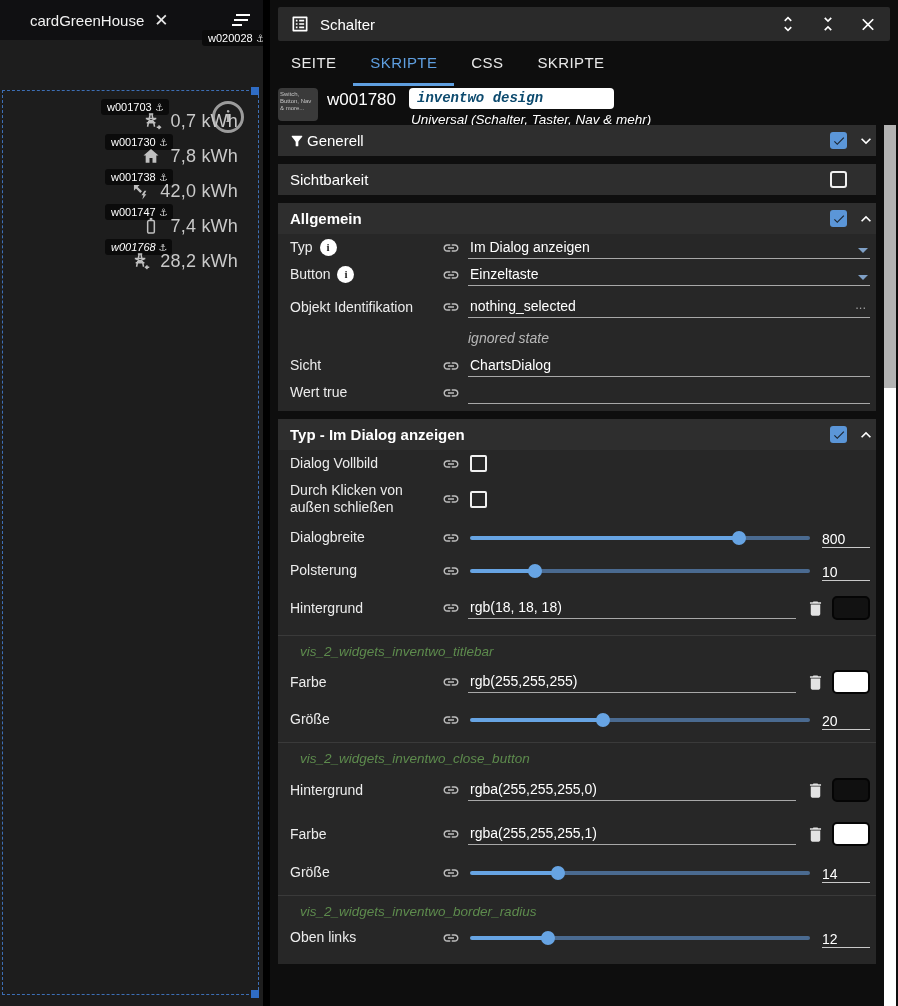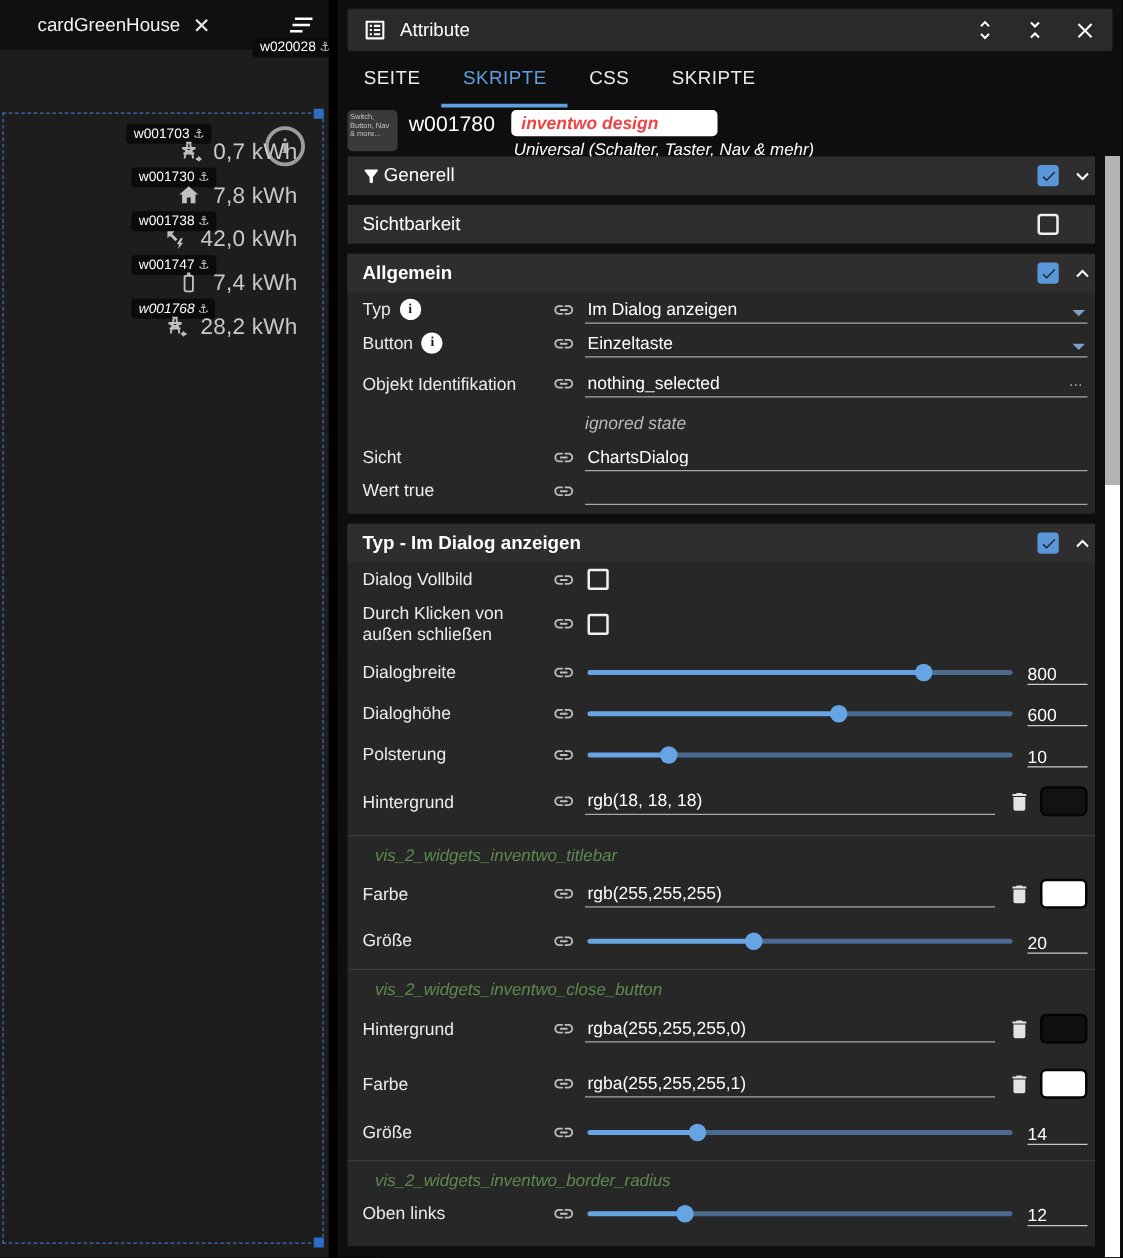--- a/index.html
+++ b/index.html
@@ -41,22 +41,22 @@
   .tabs { display:flex; padding:0 4px; height:45px; align-items:stretch; }
   .tab { padding:0 17px; display:flex; align-items:center; color:#eaeaea; font-size:15px;
     letter-spacing:0.4px; border-bottom:3px solid transparent; cursor:pointer; }
   .tab.active { color:#5f9fe0; border-bottom-color:#5f9fe0; }
 
   .winfo { display:flex; padding:2px 8px 6px 8px; gap:9px; }
   .wthumb { width:40px; height:33px; background:#3a3a3a; border-radius:4px; color:#c4c4c4;
     font-size:6px; line-height:7px; padding:3px 2px; overflow:hidden; flex:none; }
   .wid { color:#fff; font-size:17px; margin-top:2px; }
   .wmeta { display:flex; flex-direction:column; margin-left:4px; }
-  .design-badge { background:#fff; color:#ef4444; font-style:italic; font-weight:bold; font-size:14px;
-    border-radius:4px; padding:2px 10px 3px 8px; width:165px; }
+  .design-badge { background:#fff; color:#0c4a6e; font-style:italic; font-weight:bold; font-size:14px;
+    border-radius:4px; padding:2px 10px 3px 8px; width:205px;font-family:Liberation Mono, monospace; }
   .subtitle { color:#fff; font-style:italic; font-size:13.5px; margin-top:3px; padding-left:2px; }
 
   .scroll-area { position:absolute; left:0; top:125px; width:614px; bottom:0; overflow:hidden; }
   .section { background:#272727; margin:0 8px 8px 8px; }
   .sec-header { height:31px; display:flex; align-items:center; padding:0 0 0 10px; background:#2e2e2e; color:#fff; }
   .sec-header .t { font-size:15px; margin-left:2px; }
   .sec-header .t.b { font-weight:bold; }
   .spacer { flex:1; }
   .cbx { width:17px; height:17px; border-radius:3px; flex:none; display:flex; align-items:center; justify-content:center; cursor:pointer; }
   .cbx.on { background:#5b96d8; color:#1c2733; }
@@ -207,21 +207,21 @@
   <div class="gutter"></div>
 
   <div class="right-panel">
 
     <div class="panel-header">
       <span class="icon-btn">
         <svg viewBox="0 0 24 24" width="20" height="20" fill="#fff">
             <path d="M19 5v14H5V5h14m1.1-2H3.9c-.5 0-.9.4-.9.9v16.2c0 .4.4.9.9.9h16.2c.4 0 .9-.5.9-.9V3.9c0-.5-.5-.9-.9-.9zM11 7h6v2h-6V7zm0 4h6v2h-6v-2zm0 4h6v2h-6v-2zM7 7h2v2H7V7zm0 4h2v2H7v-2zm0 4h2v2H7v-2z"></path>
           </svg>
       </span>
-      <span class="ph-title">Attribute</span>
+      <span class="ph-title">Schalter</span>
       <span class="ph-icons">
         <span class="icon-btn">
           <svg viewBox="0 0 24 24" width="20" height="20" fill="#fff">
               <path d="M12 5.83L15.17 9l1.41-1.41L12 3 7.41 7.59 8.83 9 12 5.83zm0 12.34L8.83 15l-1.41 1.41L12 21l4.59-4.59L15.17 15 12 18.17z"></path>
             </svg>
         </span>
         <span class="icon-btn">
           <svg viewBox="0 0 24 24" width="20" height="20" fill="#fff">
               <path d="M7.41 18.59L8.83 20 12 16.83 15.17 20l1.41-1.41L12 14l-4.59 4.59zm9.18-13.18L15.17 4 12 7.17 8.83 4 7.41 5.41 12 10l4.59-4.59z"></path>
             </svg>
@@ -428,34 +428,20 @@
               </svg>
           </span>
           <span class="ctrl">
             <span class="slider" style="--p: 79%;">
                 <span class="thumb"></span>
               </span>
             <span class="num">800</span>
           </span>
         </div>
 
-        <div class="row srow">
-          <span class="lbl">Dialoghöhe</span>
-          <span class="link">
-            <svg viewBox="0 0 24 24" width="18" height="18" fill="currentColor">
-                <path d="M3.9 12c0-1.71 1.39-3.1 3.1-3.1h4V7H7c-2.76 0-5 2.24-5 5s2.24 5 5 5h4v-1.9H7c-1.71 0-3.1-1.39-3.1-3.1zM8 13h8v-2H8v2zm9-6h-4v1.9h4c1.71 0 3.1 1.39 3.1 3.1s-1.39 3.1-3.1 3.1h-4V17h4c2.76 0 5-2.24 5-5s-2.24-5-5-5z"></path>
-              </svg>
-          </span>
-          <span class="ctrl">
-            <span class="slider" style="--p: 59%;">
-                <span class="thumb"></span>
-              </span>
-            <span class="num">600</span>
-          </span>
-        </div>
 
         <div class="row srow">
           <span class="lbl">Polsterung</span>
           <span class="link">
             <svg viewBox="0 0 24 24" width="18" height="18" fill="currentColor">
                 <path d="M3.9 12c0-1.71 1.39-3.1 3.1-3.1h4V7H7c-2.76 0-5 2.24-5 5s2.24 5 5 5h4v-1.9H7c-1.71 0-3.1-1.39-3.1-3.1zM8 13h8v-2H8v2zm9-6h-4v1.9h4c1.71 0 3.1 1.39 3.1 3.1s-1.39 3.1-3.1 3.1h-4V17h4c2.76 0 5-2.24 5-5s-2.24-5-5-5z"></path>
               </svg>
           </span>
           <span class="ctrl">
             <span class="slider" style="--p: 19%;">

